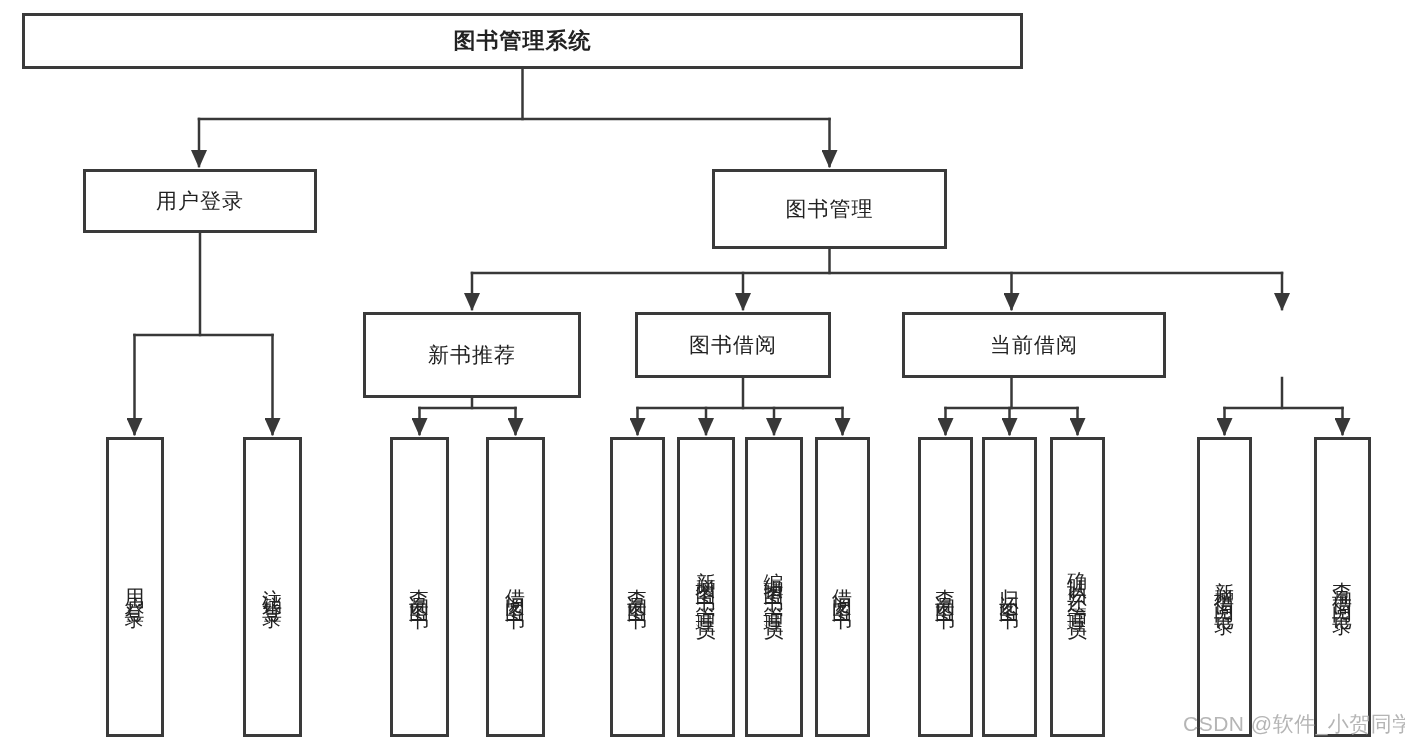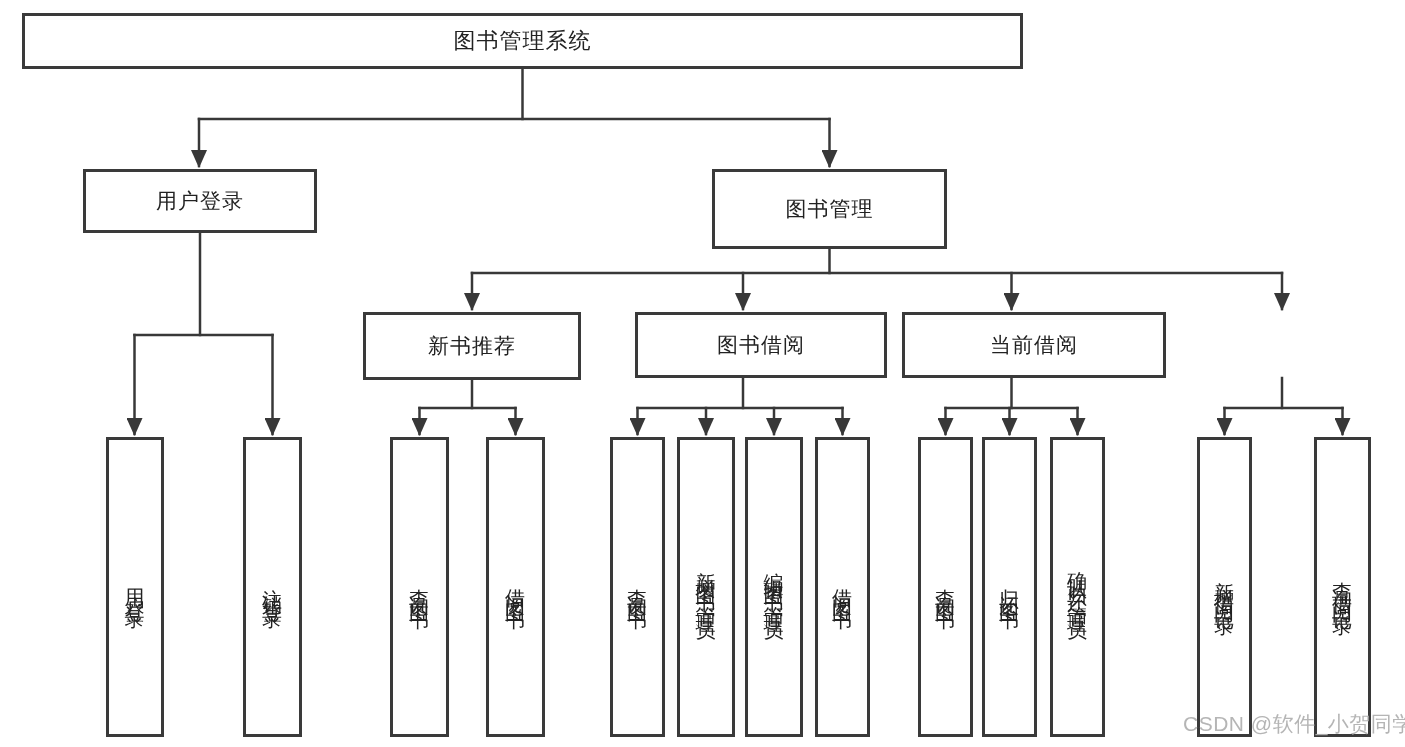--- a/index.html
+++ b/index.html
@@ -17,21 +17,21 @@
   .node {
     position: absolute;
     border: 3px solid #3a3a3a;
     background: #ffffff;
     display: flex;
     align-items: center;
     justify-content: center;
     text-align: center;
     color: #222222;
   }
-  .lvl-root span { font-size: 22px; letter-spacing: 1px; }
+  .lvl-root span { font-size: 22px; letter-spacing: 1px; font-weight: bold; }
   .lvl-2 span, .lvl-3 span { font-size: 21px; letter-spacing: 1px; }
   .leaf { font-size: 20px; }
   .leaf span {
     writing-mode: vertical-rl;
     letter-spacing: 7px;
     line-height: 1;
     max-height: 286px;
   }
   .watermark {
     position: absolute;
@@ -103,24 +103,24 @@
     <span>图书管理系统</span>
   </div>
 
   <div class="node lvl-2" style="left:83px; top:169px; width:234px; height:64px;">
     <span>用户登录</span>
   </div>
   <div class="node lvl-2" style="left:712px; top:169px; width:235px; height:80px;">
     <span>图书管理</span>
   </div>
 
-  <div class="node lvl-3" style="left:363px; top:312px; width:218px; height:68px;">
+  <div class="node lvl-3" style="left:363px; top:312px; width:218px; height:86px;">
     <span>新书推荐</span>
   </div>
-  <div class="node lvl-3" style="left:635px; top:312px; width:252px; height:66px;">
+  <div class="node lvl-3" style="left:635px; top:312px; width:196px; height:66px;">
     <span>图书借阅</span>
   </div>
   <div class="node lvl-3" style="left:902px; top:312px; width:264px; height:66px;">
     <span>当前借阅</span>
   </div>
 
   <div class="node leaf" style="left:106px; top:437px; width:58px; height:300px;">
     <span>用户登录</span>
   </div>
   <div class="node leaf" style="left:243px; top:437px; width:59px; height:300px;">

